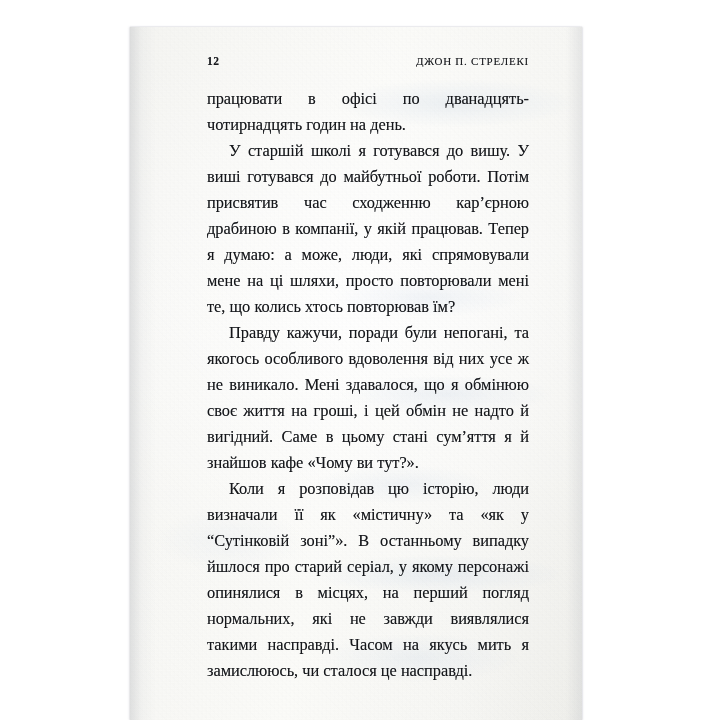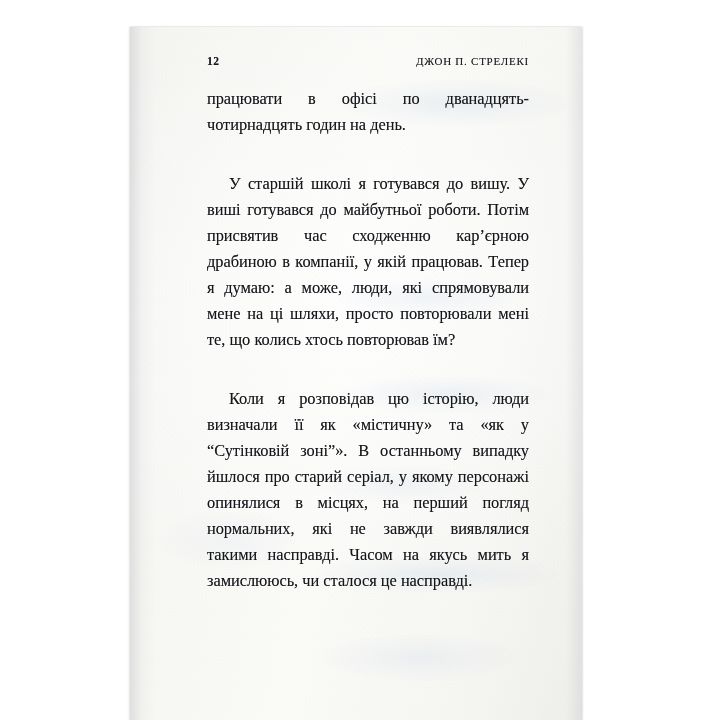--- a/index.html
+++ b/index.html
@@ -124,21 +124,20 @@
     line-height: 26px;
     text-align: justify;
     text-justify: inter-word;
     color: #15171b;
     letter-spacing: -0.05px;
     word-spacing: 0.1px;
     hyphens: manual;
   }
   .body-text p.indent {
     text-indent: 22px;
-    margin-top: 33px;
   }
   .body-text p.no-indent {
     text-indent: 0;
   }
 
   
   .body-text, #running-head {
     text-rendering: optimizeLegibility;
     -webkit-font-smoothing: antialiased;
     text-shadow: 0 0 0.45px rgba(20,22,26,0.42);
@@ -159,18 +158,19 @@
     <div id="type-block">
 
       <div id="running-head">
         <span class="folio">12</span>
         <span class="head-title">ДЖОН П. СТРЕЛЕКІ</span>
       </div>
 
       <div class="body-text">
         <p class="no-indent">працювати в офісі по дванадцять-чотирнадцять годин на день.</p>
         <p class="indent">У старшій школі я готувався до вишу. У виші готувався до майбутньої роботи. Потім присвятив час сходженню кар’єрною драбиною в компанії, у якій працював. Тепер я думаю: а може, люди, які спрямовували мене на ці шляхи, просто повторювали мені те, що колись хтось повторював їм?</p>
+        <p class="indent">Правду кажучи, поради були непогані, та якогось особливого вдоволення від них усе ж не виникало. Мені здавалося, що я обмінюю своє життя на гроші, і цей обмін не надто й вигідний. Саме в цьому стані сум’яття я й знайшов кафе «Чому ви тут?».</p>
         <p class="indent">Коли я розповідав цю історію, люди визначали її як «містичну» та «як у “Сутінковій зоні”». В останньому випадку йшлося про старий серіал, у якому персонажі опинялися в місцях, на перший погляд нормальних, які не завжди виявлялися такими насправді. Часом на якусь мить я замислююсь, чи сталося це насправді.</p>
       </div>
 
     </div>
   </div>
 </div>
 
 </body></html>

